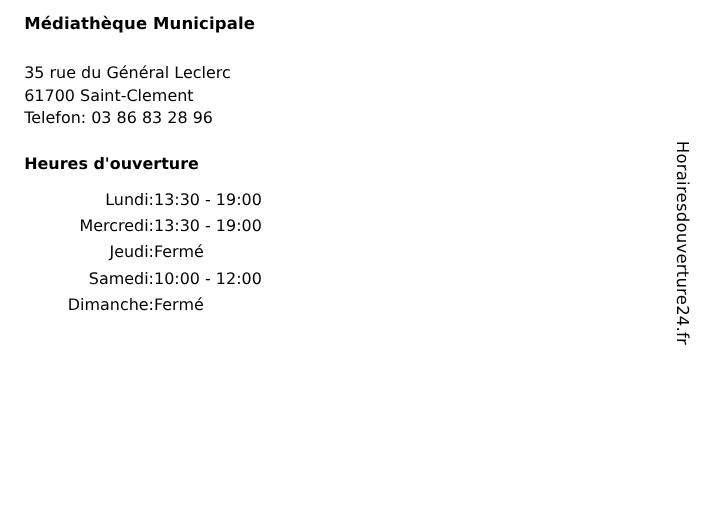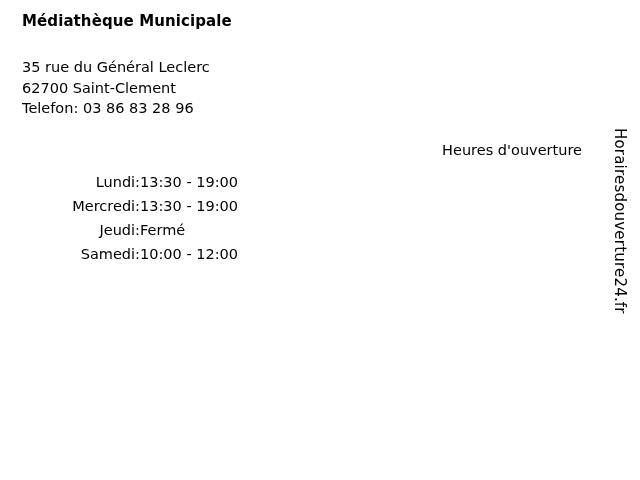--- a/index.html
+++ b/index.html
@@ -39,24 +39,23 @@
     line-height: 20.5px;
     margin: 0;
     white-space: nowrap;
   }
   .addr-block {
     margin-bottom: 22px;
     margin-top: 25px;
   }
   .hours-heading {
     font-size: 14.5px;
-    font-weight: normal;
+    font-weight: bold;
     margin: 0 0 14px 0;
     line-height: 18px;
-    text-align: right;
   }
   table.hours {
     border-collapse: collapse;
     font-size: 14.5px;
   }
   table.hours td {
     padding: 0 0 5px 0;
     line-height: 19px;
     vertical-align: top;
     white-space: nowrap;
@@ -87,21 +86,21 @@
 <body>
 
 <div class="page">
 
   <div class="content">
 
     <h1 class="title">Médiathèque Municipale</h1>
 
     <div class="addr-block">
       <p class="addr-line">35 rue du Général Leclerc</p>
-      <p class="addr-line">62700 Saint-Clement</p>
+      <p class="addr-line">61700 Saint-Clement</p>
       <p class="addr-line">Telefon: 03 86 83 28 96</p>
     </div>
 
     <h2 class="hours-heading">Heures d'ouverture</h2>
 
     <table class="hours">
       <tbody>
         <tr>
           <td class="day">Lundi:</td>
           <td class="time">13:30 - 19:00</td>
@@ -111,20 +110,24 @@
           <td class="time">13:30 - 19:00</td>
         </tr>
         <tr>
           <td class="day">Jeudi:</td>
           <td class="time">Fermé</td>
         </tr>
         <tr>
           <td class="day">Samedi:</td>
           <td class="time">10:00 - 12:00</td>
         </tr>
+        <tr>
+          <td class="day">Dimanche:</td>
+          <td class="time">Fermé</td>
+        </tr>
       </tbody>
     </table>
 
   </div>
 
   <div class="sidebar">
     <span class="sidebar-text">Horairesdouverture24.fr</span>
   </div>
 
 </div>

